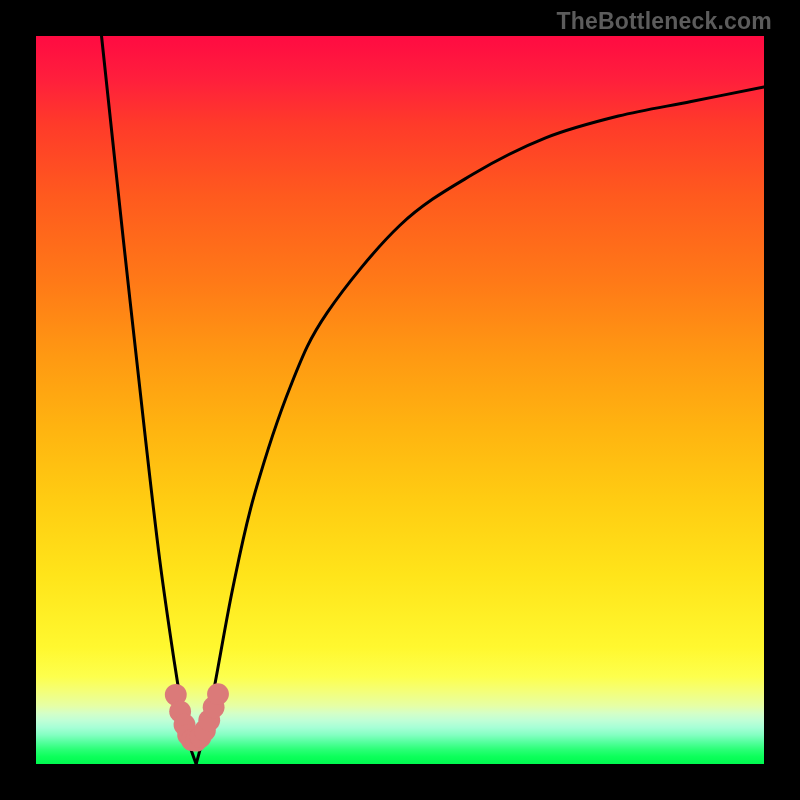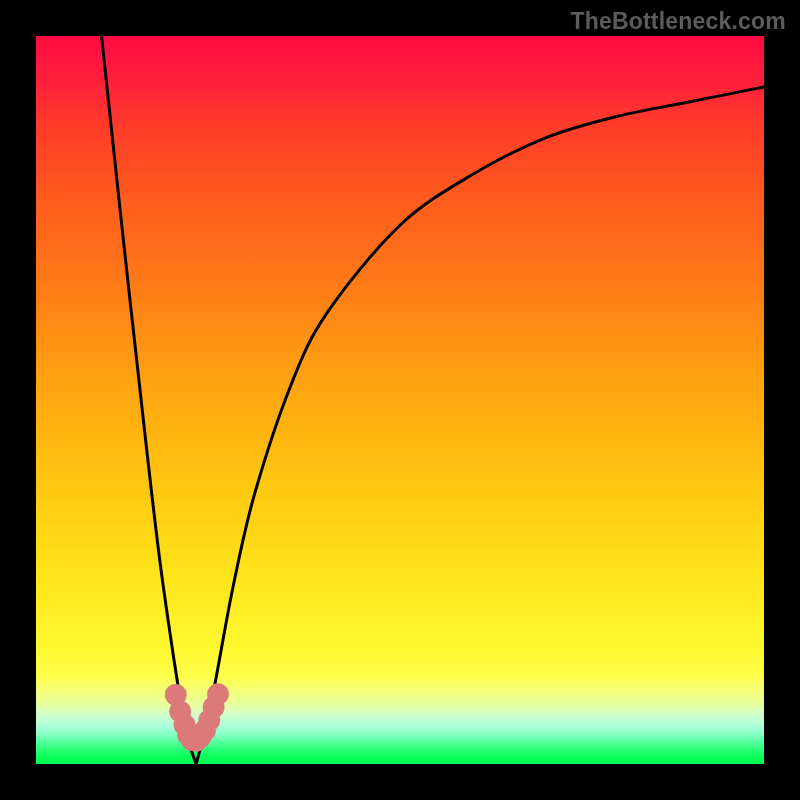--- a/index.html
+++ b/index.html
@@ -46,21 +46,21 @@
     );
   }
   svg.overlay {
     position: absolute;
     left: 0; top: 0;
     width: 100%; height: 100%;
   }
   .attribution {
     position: absolute;
     top: 8px;
-    right: 14px;
+    right: 28px;
     font-family: Arial, Helvetica, sans-serif;
     font-size: 23px;
     font-weight: 600;
     color: #5c5c5c;
     letter-spacing: 0.2px;
   }
 </style>
 </head>
 <body>
 

